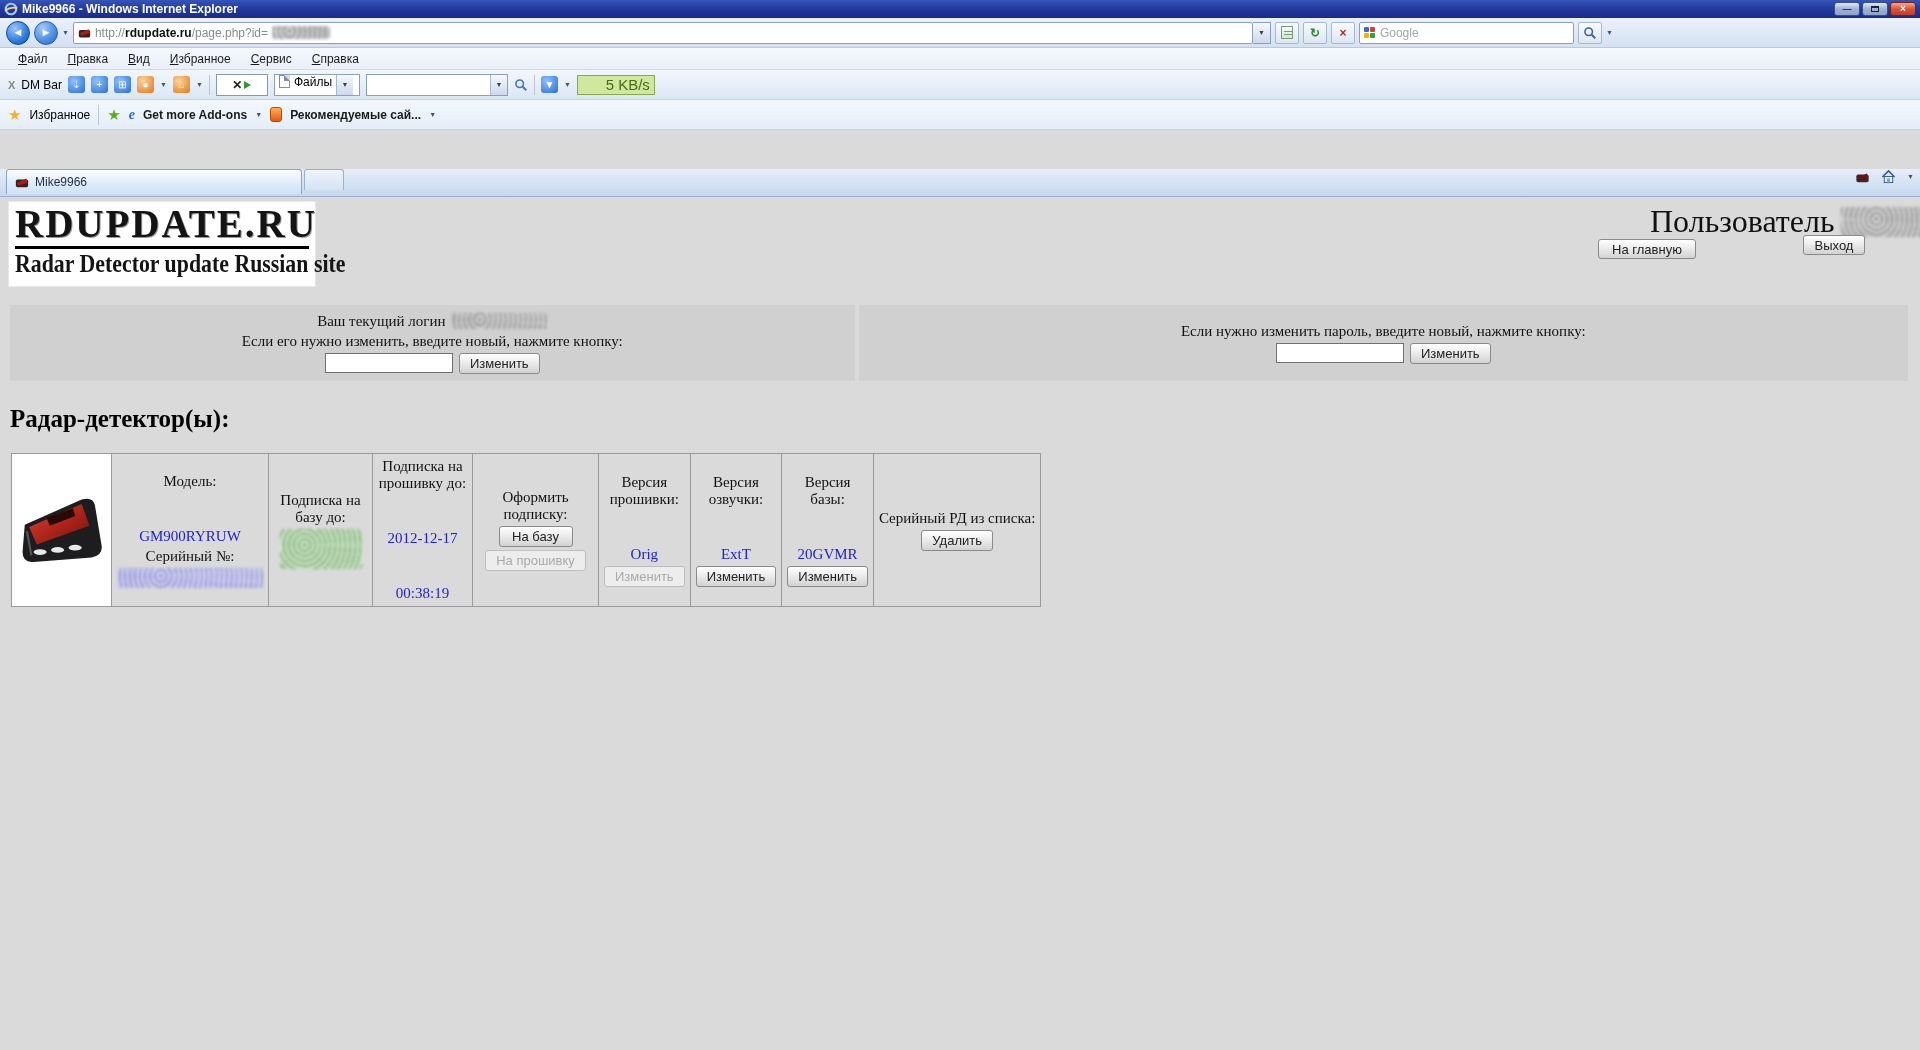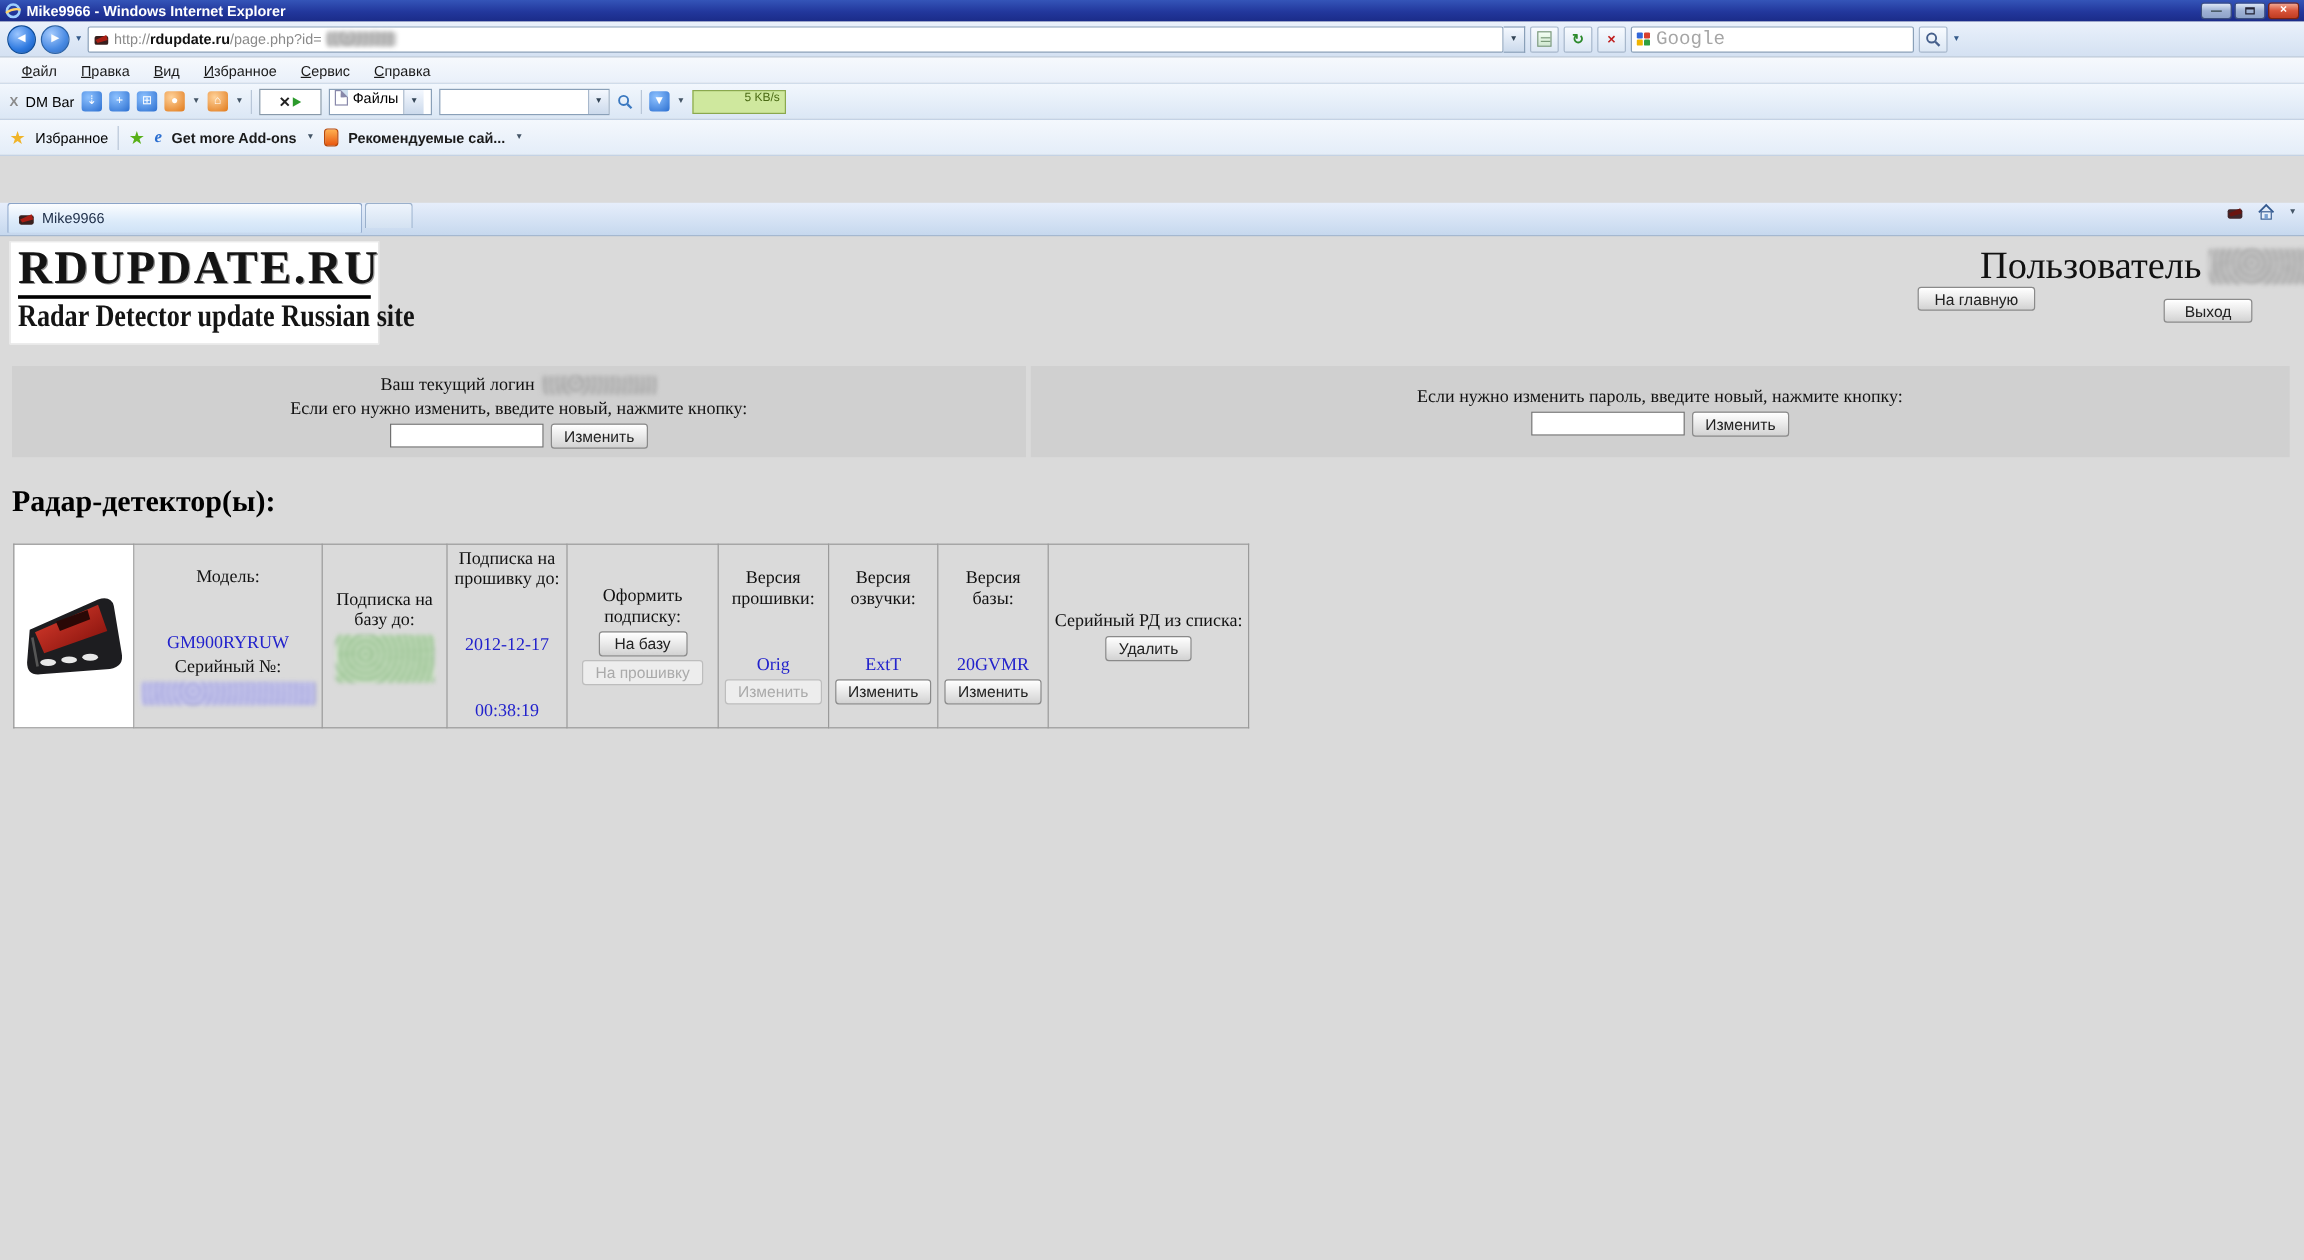--- a/index.html
+++ b/index.html
@@ -66,22 +66,22 @@
   }
   .tinybtn.stop { color:#c02020; font-weight:bold; }
   .tinybtn.refresh { color:#2c8a2c; font-weight:bold; }
   .compat-glyph { width:12px;height:13px;border:1px solid #7a9a7a;background:linear-gradient(#f4fff4,#cfe8cf); position:relative; }
   .compat-glyph::after { content:""; position:absolute; left:2px; top:4px; width:8px; border-top:1px solid #7a9a7a; box-shadow:0 3px 0 #7a9a7a; }
   .searchbox {
     flex:0 0 215px;height:22px;background:#fff;border:1px solid #8aa0b8;border-radius:2px;
     display:flex;align-items:center;padding:0 4px;gap:5px;
   }
   .searchbox input {
-    border:none;outline:none;flex:1;font-size:16px;color:#333;background:transparent;
-    font-family:Liberation Mono, monospace;
+    border:none;outline:none;flex:1;font-size:12px;color:#333;background:transparent;
+    font-family:Liberation Sans, sans-serif;
   }
   .searchbox input::placeholder { color:#a6a6a6; }
   .glogo { display:grid; grid-template-columns:5px 5px; grid-template-rows:5px 5px; gap:1px; }
   .glogo i { border-radius:1px; }
   .mag-svg { width:14px;height:14px; }
   
   .menubar {
     height:22px;background:linear-gradient(#f6f9fd,#e9f0fa);
     display:flex;align-items:center;padding:0 8px;font-size:12px;color:#1a1a1a;
     border-bottom:1px solid #d0dcea;
@@ -113,21 +113,21 @@
   }
   .combo .dd {
     width:17px;height:20px;margin-left:4px;background:linear-gradient(#f4f8fe,#ccdaec);
     border-left:1px solid #a8b8cc;display:flex;align-items:center;justify-content:center;font-size:7px;color:#345;
   }
   .page-glyph { width:11px;height:13px;background:#fff;border:1px solid #88a;position:relative;margin-right:4px; }
   .page-glyph::after { content:"";position:absolute;right:-1px;top:-1px;border:3px solid #cfe0f0;border-left-color:#88a;border-bottom-color:#88a; }
   .traffic {
     width:78px;height:20px;background:#cfe89e;border:1px solid #8aa84e;
     display:flex;align-items:flex-start;justify-content:flex-end;padding:0 4px;
-    font-size:10px;color:#4a6a14;
+    font-size:15px;color:#4a6a14;
   }
   .sep { width:1px;height:20px;background:#b8c6d8; }
   
   .favbar {
     height:30px;background:linear-gradient(#f4f8fd,#e4edf8);
     display:flex;align-items:center;padding:0 8px;gap:8px;font-size:12px;
     border-bottom:1px solid #c4d2e4;
   }
   .star { color:#f0b428; font-size:15px; }
   .star.add { color:#58b018; }
@@ -172,21 +172,21 @@
   .userline { position:absolute; left:1650px; top:6px; display:flex; align-items:center; }
   .userline .ulabel { font-size:32px; color:#111; }
   .xpbtn {
     font-family:"Liberation Sans",sans-serif; font-size:13px; color:#222;
     background:linear-gradient(#ffffff,#ececec 45%,#d2d2d2);
     border:1px solid #8a8a8a; border-radius:3px; padding:2px 10px;
     box-shadow:inset 0 1px 0 #fff;
   }
   .xpbtn:disabled,.xpbtn.disabled { color:#aaa; border-color:#bdbdbd; background:#ededed; box-shadow:none; }
   .btn-home { position:absolute; left:1598px; top:42px; width:98px; height:20px; padding:0; }
-  .btn-exit { position:absolute; left:1803px; top:52px; width:74px; height:20px; padding:0; }
+  .btn-exit { position:absolute; left:1803px; top:38px; width:62px; height:20px; padding:0; }
   .panels { position:absolute; left:10px; right:12px; top:108px; height:76px; display:flex; gap:4px; }
   .panel {
     background:#d0d0d0; height:100%;
     display:flex; flex-direction:column; align-items:center; justify-content:center; gap:3px;
     font-size:15px; color:#111;
   }
   .panel.left { flex:0 0 44.5%; }
   .panel.right { flex:1; }
   .inline { display:flex; align-items:center; gap:6px; }
   .panel input[type=text] {

